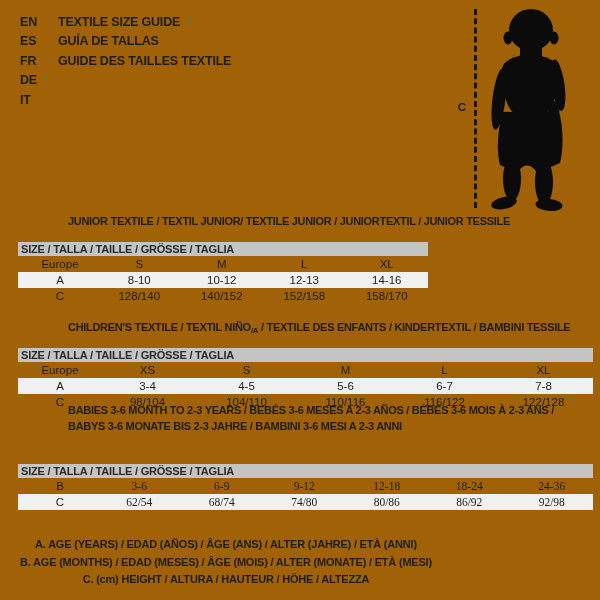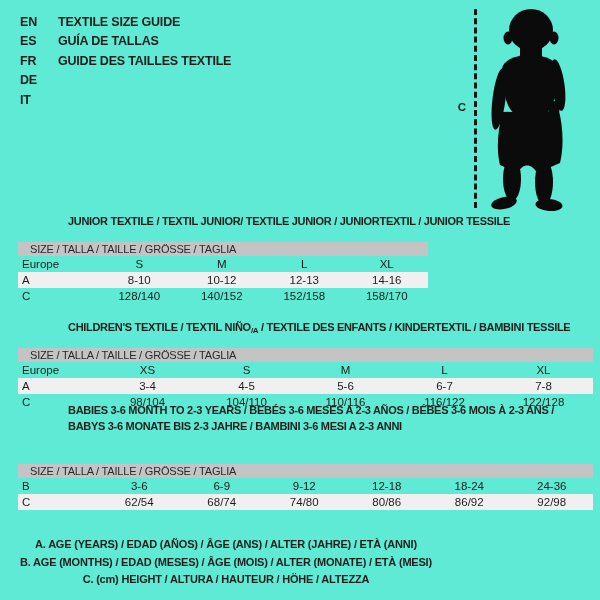--- a/index.html
+++ b/index.html
@@ -2,21 +2,21 @@
 <html><head>
 <meta charset="utf-8">
 <style>
   * { margin: 0; padding: 0; box-sizing: border-box; }
   html, body { background: #ffffff; }
   body { font-family: "Liberation Sans", sans-serif; color: #1d1d1b; }
   .page {
     position: relative;
     width: 600px;
     height: 600px;
-    background: #5eead4;
+    background: #a16207;
     overflow: hidden;
   }
 
   
   .lang-block { position: absolute; left: 20px; top: 13px; }
   .lang-row { display: flex; line-height: 19.4px; }
   .lang-code {
     width: 38px; font-size: 12.5px; font-weight: 700; letter-spacing: -0.2px;
   }
   .lang-label { font-size: 12.5px; font-weight: 700; letter-spacing: -0.2px; }
@@ -35,33 +35,33 @@
 
   
   .tbl-title {
     position: absolute; left: 20px;
     font-size: 11px; font-weight: 700; letter-spacing: -0.3px; white-space: nowrap; margin-left: 48px;
   }
   .tbl-title .subAB { font-size: 8px; vertical-align: -2px; }
   .tbl { position: absolute; left: 18px; }
   .size-bar {
     background: #c4c4c4; height: 14px; line-height: 14px;
-    font-size: 11px; font-weight: 400; letter-spacing: -0.2px;
-    padding-left: 12px; color: #2a2a2a;
+    font-size: 11px; font-weight: 700; letter-spacing: -0.2px;
+    padding-left: 3px; color: #2a2a2a;
   }
   .trow { display: flex; height: 16px; line-height: 16px; font-size: 11.5px; }
   .trow.shaded { background: #f0f0f0; }
-  .rlabel { width: 80px; padding-left: 4px; text-align: left; }
+  .rlabel { width: 80px; padding-left: 4px; text-align: center; }
   .tcell { text-align: center; }
   .t1 { width: 410px; }
   .t1 .tcell { width: 82.5px; }
   .t2 { width: 575px; }
   .t2 .tcell { width: 99px; }
   .t3 { width: 575px; }
-  .t3 .tcell { width: 82.5px; }
+  .t3 .tcell { width: 82.5px; font-family: Liberation Serif, serif; }
 
   
   .footnotes { position: absolute; left: 20px; top: 536px; }
   .footnote {
     font-size: 11px; font-weight: 700; letter-spacing: -0.2px;
     line-height: 17.5px; white-space: nowrap; text-align: center;
   }
 </style>
 </head>
 <body>

